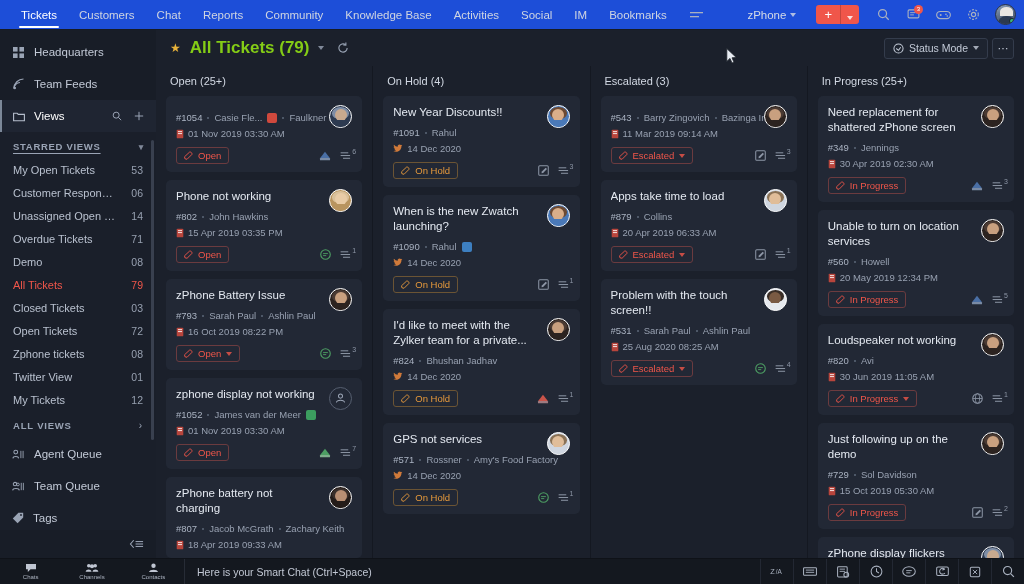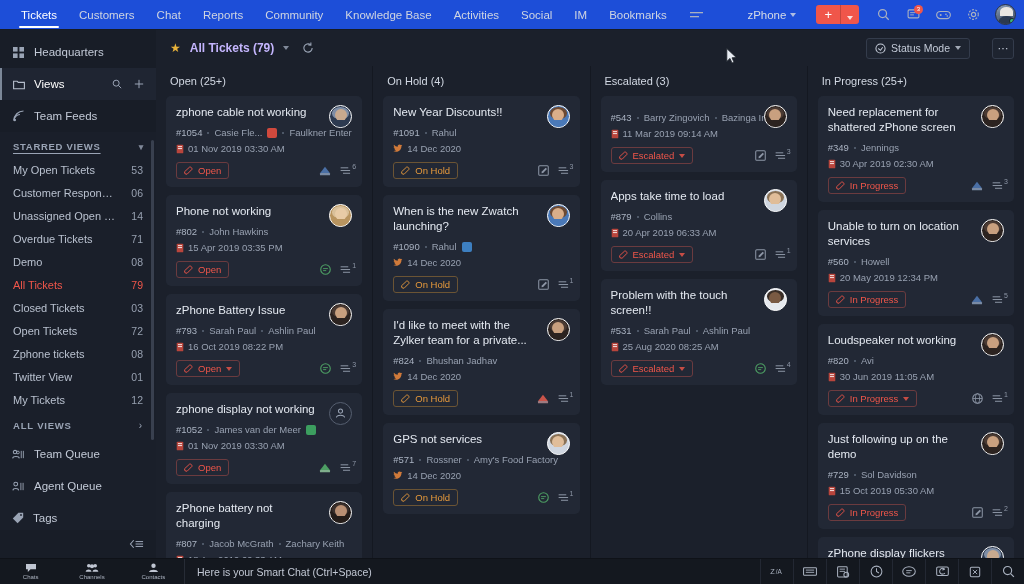--- a/index.html
+++ b/index.html
@@ -123,23 +123,23 @@
     padding-right: 12px; background: #181d27; color: #9aa4b5; cursor: pointer;
   }
 
   
   .main { flex: 1; display: flex; flex-direction: column; min-width: 0; background: #1b202b; }
   .main-head {
     height: 36px; flex: 0 0 36px; display: flex; align-items: center;
     padding: 0 10px 0 14px; gap: 9px;
   }
   .star { color: #e8b23a; font-size: 12px; }
-  .view-title { font-size: 12px; color: #c4b5fd; font-weight: bold; }
+  .view-title { font-size: 17px; color: #84cc16; font-weight: bold; }
   .refresh { color: #9aa4b5; font-size: 12px; cursor: pointer; margin-left: 4px; }
-  .head-right { margin-left: auto; display: flex; align-items: center; gap: 22px; }
+  .head-right { margin-left: auto; display: flex; align-items: center; gap: 4px; }
   .pill-btn {
     display: flex; align-items: center; gap: 5px; border: 1px solid #343c4c;
     border-radius: 3px; height: 21px; padding: 0 8px; font-size: 10.5px;
     color: #c3cad7; cursor: pointer; background: #1e2430;
   }
   .sq-btn {
     width: 22px; height: 21px; border: 1px solid #343c4c; border-radius: 3px;
     display: flex; align-items: center; justify-content: center; color: #c3cad7;
     cursor: pointer; font-size: 11px; background: #1e2430;
   }
@@ -294,20 +294,30 @@
         <div class="side-row">
           <span class="ic">
             <svg width="11" height="11" viewBox="0 0 12 12">
                 <rect x="0" y="0" width="5" height="5" fill="#9aa4b5"></rect>
                 <rect x="7" y="0" width="5" height="5" fill="#9aa4b5"></rect>
                 <rect x="0" y="7" width="5" height="5" fill="#9aa4b5"></rect>
                 <rect x="7" y="7" width="5" height="5" fill="#9aa4b5"></rect>
               </svg>
           </span>
           <span>Headquarters</span>
+        </div>
+        <div class="side-row">
+          <span class="ic">
+            <svg width="12" height="12" viewBox="0 0 12 12">
+                <path d="M1 10.5 A9.5 9.5 0 0 1 10.5 1" fill="none" stroke="#9aa4b5" stroke-width="1.2"></path>
+                <path d="M1 10.5 A6 6 0 0 1 7 4.5" fill="none" stroke="#9aa4b5" stroke-width="1.2"></path>
+                <circle cx="1.8" cy="10" r="1.2" fill="#9aa4b5"></circle>
+              </svg>
+          </span>
+          <span>Team Feeds</span>
         </div>
         <div class="side-row sel">
           <span class="ic">
             <svg width="12" height="11" viewBox="0 0 12 11">
                 <path d="M0.6 2.2 L4.2 2.2 L5.2 3.4 L11.4 3.4 L11.4 9.8 L0.6 9.8 Z" fill="none" stroke="#b6bfcd" stroke-width="1.1"></path>
               </svg>
           </span>
           <span class="grow">Views</span>
           <span class="side-actions">
             <span>
@@ -317,30 +327,20 @@
                 </svg>
             </span>
             <span>
               <svg width="10" height="10" viewBox="0 0 12 12">
                   <line x1="6" y1="1" x2="6" y2="11" stroke="#9aa4b5" stroke-width="1.2"></line>
                   <line x1="1" y1="6" x2="11" y2="6" stroke="#9aa4b5" stroke-width="1.2"></line>
                 </svg>
             </span>
           </span>
         </div>
-        <div class="side-row">
-          <span class="ic">
-            <svg width="12" height="12" viewBox="0 0 12 12">
-                <path d="M1 10.5 A9.5 9.5 0 0 1 10.5 1" fill="none" stroke="#9aa4b5" stroke-width="1.2"></path>
-                <path d="M1 10.5 A6 6 0 0 1 7 4.5" fill="none" stroke="#9aa4b5" stroke-width="1.2"></path>
-                <circle cx="1.8" cy="10" r="1.2" fill="#9aa4b5"></circle>
-              </svg>
-          </span>
-          <span>Team Feeds</span>
-        </div>
       </div>
 
       <div class="views-panel">
         <div class="section-head">
           <span class="ttl">STARRED VIEWS</span>
           <span class="chev">▾</span>
         </div>
         <div id="viewRows">
             <div class="view-row">
               <span class="nm">My Open Tickets</span>
@@ -383,43 +383,43 @@
               <span class="ct">01</span>
             </div>
             <div class="view-row">
               <span class="nm">My Tickets</span>
               <span class="ct">12</span>
             </div>
           </div>
         <div class="allviews">
           <span>ALL VIEWS</span>
           <span class="chev">›</span>
+        </div>
+        <div class="queue-row">
+          <span class="ic">
+            <svg width="13" height="11" viewBox="0 0 14 12">
+                <circle cx="4" cy="3.4" r="2.1" fill="none" stroke="#9aa4b5" stroke-width="1.1"></circle>
+                <path d="M0.9 10.2 C1.2 7.4 6.8 7.4 7.1 10.2" fill="none" stroke="#9aa4b5" stroke-width="1.1"></path>
+                <line x1="9.6" y1="2" x2="9.6" y2="10" stroke="#9aa4b5" stroke-width="1"></line>
+                <line x1="12" y1="2" x2="12" y2="10" stroke="#9aa4b5" stroke-width="1"></line>
+              </svg>
+          </span>
+          <span>Agent Queue</span>
         </div>
         <div class="queue-row">
           <span class="ic">
             <svg width="13" height="11" viewBox="0 0 14 12">
                 <circle cx="3.2" cy="3.4" r="1.9" fill="none" stroke="#9aa4b5" stroke-width="1.1"></circle>
                 <circle cx="6.4" cy="3.8" r="1.5" fill="none" stroke="#9aa4b5" stroke-width="1"></circle>
                 <path d="M0.6 10.2 C0.9 7.6 7.6 7.6 7.9 10.2" fill="none" stroke="#9aa4b5" stroke-width="1.1"></path>
                 <line x1="10" y1="2" x2="10" y2="10" stroke="#9aa4b5" stroke-width="1"></line>
                 <line x1="12.3" y1="2" x2="12.3" y2="10" stroke="#9aa4b5" stroke-width="1"></line>
               </svg>
           </span>
           <span>Team Queue</span>
-        </div>
-        <div class="queue-row">
-          <span class="ic">
-            <svg width="13" height="11" viewBox="0 0 14 12">
-                <circle cx="4" cy="3.4" r="2.1" fill="none" stroke="#9aa4b5" stroke-width="1.1"></circle>
-                <path d="M0.9 10.2 C1.2 7.4 6.8 7.4 7.1 10.2" fill="none" stroke="#9aa4b5" stroke-width="1.1"></path>
-                <line x1="9.6" y1="2" x2="9.6" y2="10" stroke="#9aa4b5" stroke-width="1"></line>
-                <line x1="12" y1="2" x2="12" y2="10" stroke="#9aa4b5" stroke-width="1"></line>
-              </svg>
-          </span>
-          <span>Agent Queue</span>
         </div>
         <div class="queue-row">
           <span class="ic">
             <svg width="12" height="12" viewBox="0 0 12 12">
                 <path d="M6.4 0.8 L11.2 0.8 L11.2 5.6 L5.6 11.2 L0.8 6.4 Z" fill="#9aa4b5"></path>
                 <circle cx="9" cy="3" r="0.9" fill="#1a1f2a"></circle>
               </svg>
           </span>
           <span>Tags</span>
         </div>
@@ -460,21 +460,20 @@
         </span>
       </div>
 
       <div class="cols" id="cols">
           <div class="col">
             <div class="col-head">
               <span>Open (25+)</span>
             </div>
             <div class="col-body">
               <div class="card">
-                <div class="card-title">zphone cable not working</div>
                 <div class="card-av" style="background:#2d3a50;">
                   <div style="position:absolute;left:2px;top:1px;width:17px;height:12px;border-radius:50% 50% 45% 45%;background:#7f8ea6;"></div>
                   <div style="position:absolute;left:4.5px;top:3px;width:12px;height:12px;border-radius:50%;background:#c8a98e;"></div>
                   <div style="position:absolute;left:1px;bottom:0;width:19px;height:7px;border-radius:7px 7px 0 0;background:#2d3a50;"></div>
                 </div>
                 <div class="card-meta">
                   <span class="tid">#1054</span>
                   <span class="dot"></span>
                   <span>Casie Fle...</span>
                   <span class="chan-ic" style="background:#d0493d;"></span>

